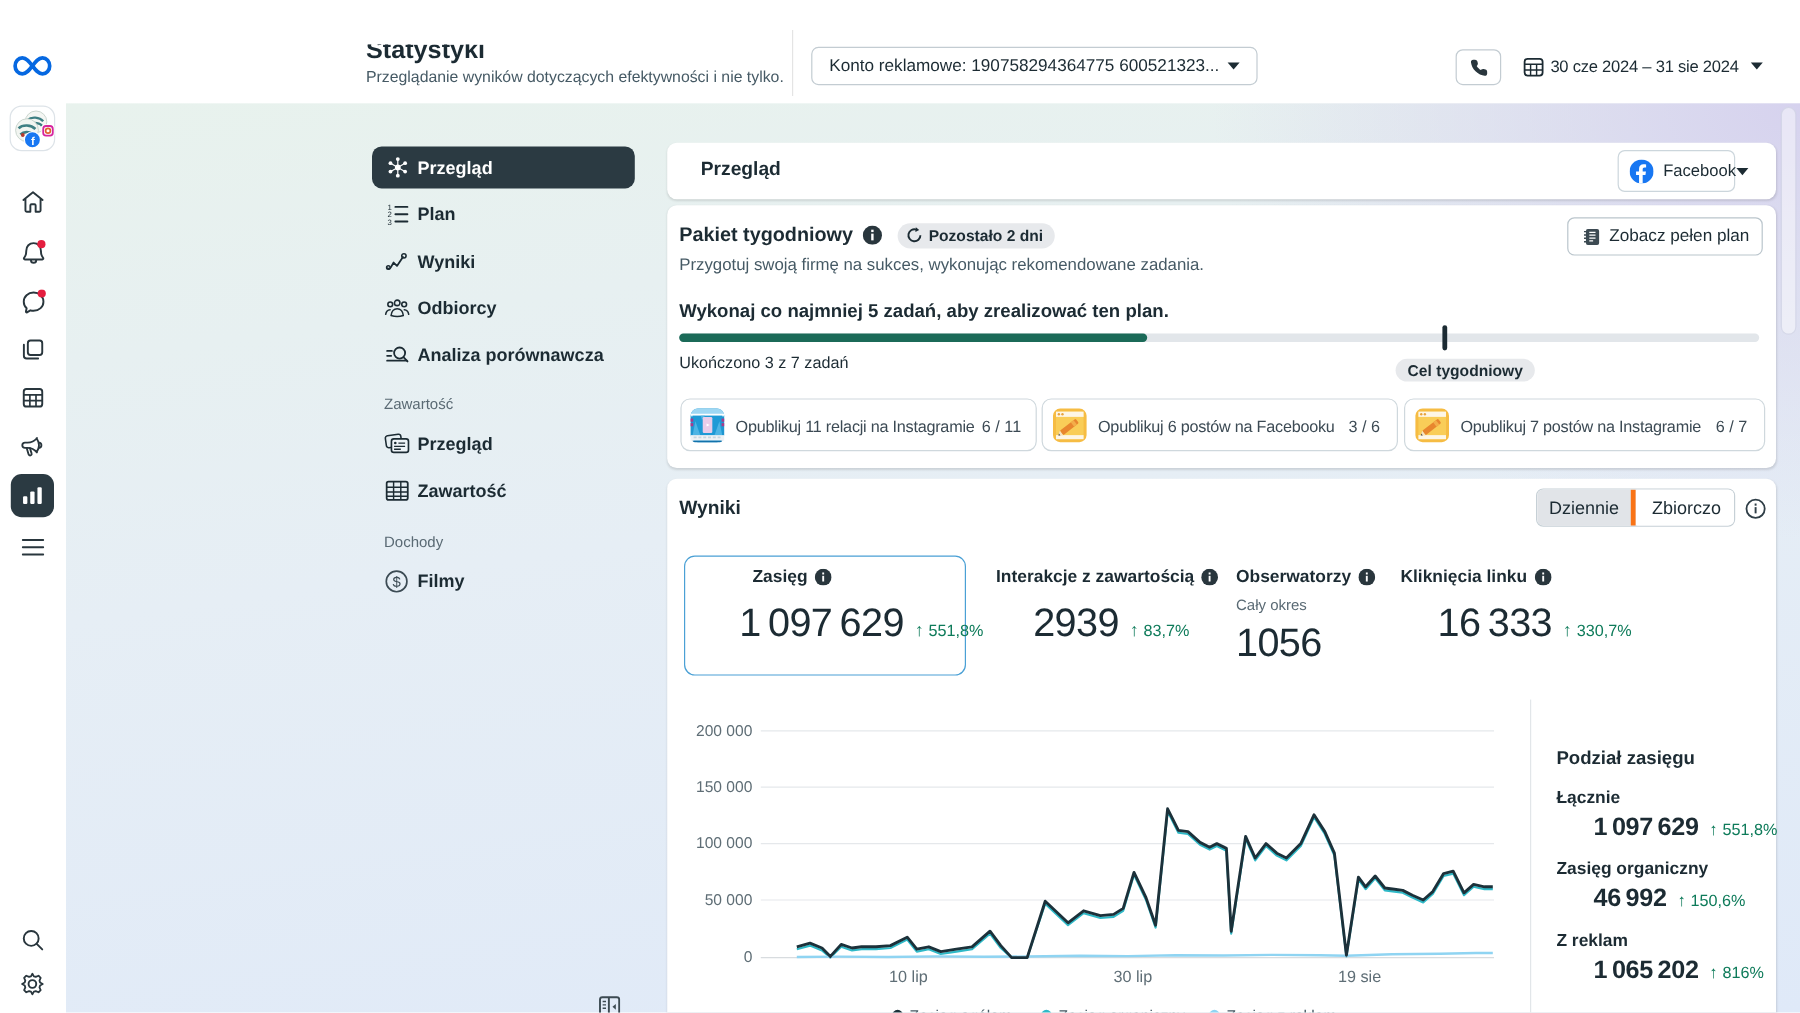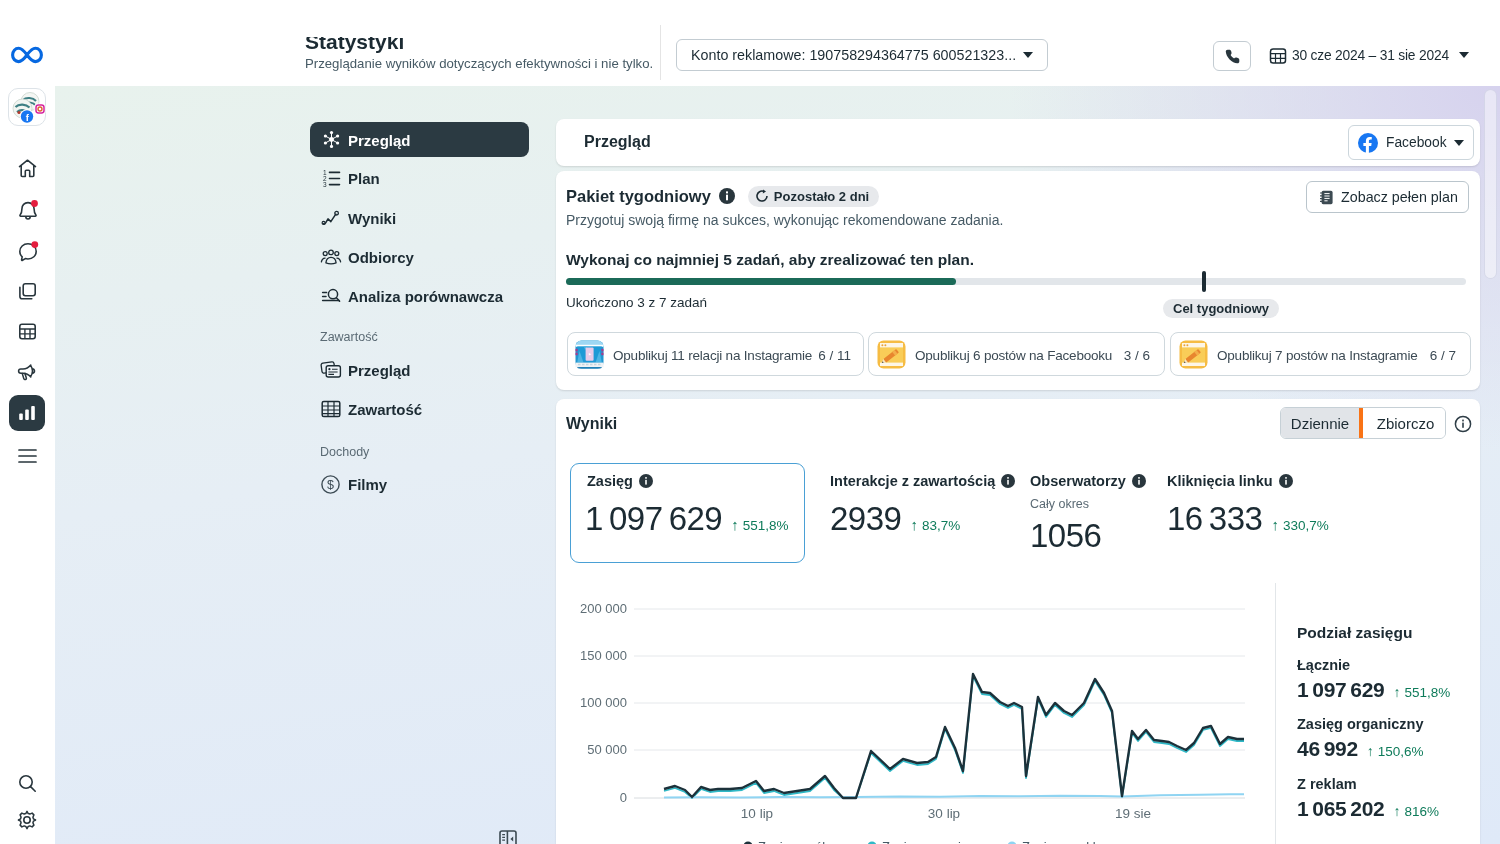--- a/index.html
+++ b/index.html
@@ -14,21 +14,21 @@
       linear-gradient(172deg, #e8f2ed 0%, #e6eef5 45%, #dfe9f8 100%);
   }
   .card { position:absolute; background:#fff; border-radius:8px; box-shadow:0 1px 2px rgba(0,0,0,.12); }
   .ico { position:absolute; }
   svg { display:block; }
   .navitem { position:absolute; left:348px; font-size:15px; font-weight:bold; color:#1c2b33; }
   .navlabel { position:absolute; left:320px; font-size:12.5px; color:#5a6a74; }
   .chip { position:absolute; border:1px solid #cfd8dd; border-radius:8px; background:#fff; }
   .caret { display:inline-block; width:0; height:0; border-left:5px solid transparent; border-right:5px solid transparent; border-top:6px solid #1c2b33; }
   .flex { position:absolute; display:flex; align-items:center; white-space:nowrap; }
-  .fbase { position:absolute; display:flex; align-items:baseline; white-space:nowrap; }
+  .fbase { position:absolute; display:flex; align-items:baseline; white-space:nowrap;margin-left:31px; }
   .bignum { font-size:33px; color:#1c2b33; letter-spacing:-0.5px; word-spacing:-4px; }
   .delta-a { font-size:15px; color:#0e7b5a; margin-left:9px; }
   .delta-p { font-size:13.5px; color:#0e7b5a; margin-left:4px; }
   .panelnum { font-size:21px; font-weight:bold; letter-spacing:-0.3px; word-spacing:-2px; }
 </style>
 </head>
 <body>
 <div id="app">
   <div id="bg" class="abs"></div>
 
@@ -202,21 +202,21 @@
     <svg class="ico" style="left:320px;top:474px;" width="21" height="21" viewBox="0 0 21 21">
       <circle cx="10.5" cy="10.5" r="8.6" fill="none" stroke="#3c4b54" stroke-width="1.4"></circle>
       <text x="10.5" y="15" font-size="12.5" fill="#3c4b54" text-anchor="middle" font-family="Liberation Sans">$</text>
     </svg>
     <div class="navitem" style="top:476px;">Filmy</div>
   </div>
 
 
   <div class="card" style="left:556px;top:119px;width:924px;height:47px;">
     <div class="abs" style="left:28px;top:14px;font-size:16px;font-weight:bold;">Przegląd</div>
-    <div class="flex" style="left:792px;top:6px;width:126px;height:35px;border:1px solid #ccd6dc;border-radius:6px;padding:0 9px;text-align:center;">
+    <div class="flex" style="left:792px;top:6px;width:98px;height:35px;border:1px solid #ccd6dc;border-radius:6px;padding:0 9px;text-align:center;">
       <svg width="20" height="20" viewBox="0 0 20 20" style="flex:none;">
         <circle cx="10" cy="10" r="10" fill="#1877f2"></circle>
         <path d="M13.2 12.9 L13.64 10 H10.9 V8.1 C10.9 7.3 11.28 6.54 12.53 6.54 H13.76 V4.07 C13.76 4.07 12.64 3.88 11.57 3.88 C9.34 3.88 7.88 5.23 7.88 7.68 V10 H5.37 V12.9 H7.88 V19.9 C8.38 19.98 8.9 20 9.42 20 C9.94 20 10.45 19.96 10.9 19.9 V12.9 Z" fill="#fff"></path>
       </svg>
       <span style="font-size:13.8px;color:#1c2b33;margin-left:8px;">Facebook</span>
       <span class="caret" style="margin-left:auto;"></span>
     </div>
   </div>
 
   <div class="card" style="left:556px;top:171px;width:924px;height:219px;">
@@ -321,21 +321,21 @@
     </div>
     <svg class="ico" style="left:898px;top:16px;" width="18" height="18" viewBox="0 0 18 18">
       <circle cx="9" cy="9" r="7.6" fill="none" stroke="#2f3e47" stroke-width="1.5"></circle>
       <rect x="8.2" y="7.6" width="1.6" height="5.2" fill="#2f3e47"></rect>
       <rect x="8.2" y="4.6" width="1.6" height="1.8" fill="#2f3e47"></rect>
     </svg>
 
     <div id="metrics" class="abs" style="left:0;top:0;width:924px;height:180px;">
       <div class="abs" style="left:14px;top:64px;width:235px;height:100px;border:1.5px solid #4aa0d5;border-radius:9px;"></div>
       <div class="flex" style="left:31px;top:74px;">
-        <span style="font-size:14.5px;font-weight:bold;">Zasięg</span>
+        <span style="font-size:14.5px;font-weight:bold;margin-left:40px;">Zasięg</span>
         <svg width="14" height="14" viewBox="0 0 16 16" style="margin-left:6px;flex:none;">
             <circle cx="8" cy="8" r="8" fill="#29363d"></circle>
             <rect x="7.1" y="6.7" width="1.8" height="5.4" fill="#fff"></rect>
             <rect x="7.1" y="3.5" width="1.8" height="1.9" fill="#fff"></rect>
           </svg>
       </div>
       <div class="fbase" style="left:29px;top:101px;">
         <span class="bignum">1 097 629</span>
         <span class="delta-a">↑</span>
           <span class="delta-p">551,8%</span>

